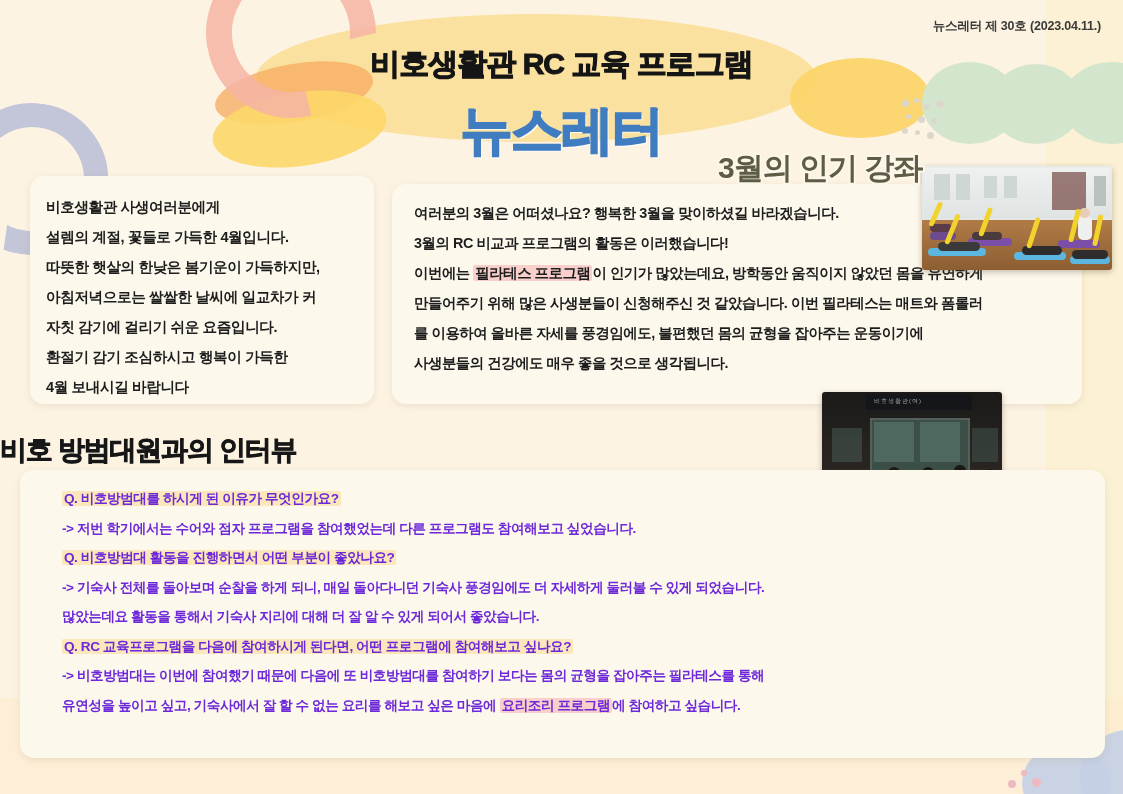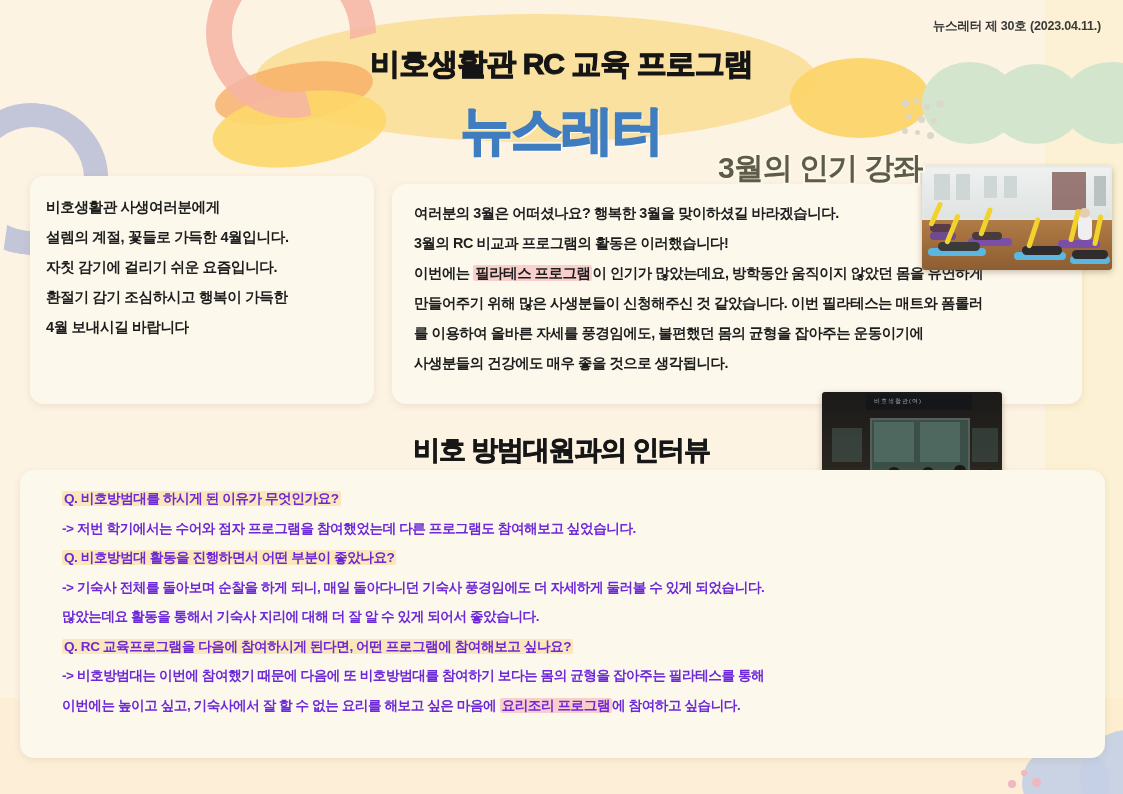--- a/index.html
+++ b/index.html
@@ -108,21 +108,21 @@
   .ltxt .hd{font-weight:800;}
 
   .mtxt{position:absolute;left:22px;top:14px;right:10px;
         font-size:14.4px;color:#1d1d1d;font-weight:700;line-height:30px;letter-spacing:-.45px;}
   .mtxt .bold{font-weight:800;}
   .hl-pink{background:#f8cfcb;padding:0 2px;border-radius:2px;}
   .hl-yellow{background:#fae7bb;padding:0 2px;border-radius:2px;}
 
   
   .interview-h{
-    position:absolute;left:0;right:0;top:432px;text-align:center;
+    position:absolute;left:0;right:0;top:432px;text-align:left;
     font-size:27px;font-weight:800;color:#171717;letter-spacing:-1.2px;
     -webkit-text-stroke:.8px #171717;
   }
 
   .qa{position:absolute;left:42px;top:14px;right:14px;
       font-size:13.6px;color:#6d28d9;font-weight:700;line-height:29.5px;letter-spacing:-.45px;}
   .qa .q{font-weight:800;}
   .qa p{margin:0;}
 
   
@@ -198,20 +198,22 @@
 
   <div class="issue">뉴스레터 제 30호 (2023.04.11.)</div>
   <div class="title-main">비호생활관 RC 교육 프로그램</div>
   <div class="title-sub">뉴스레터</div>
   <div class="title-course">3월의 인기 강좌</div>
 
   <div class="card card-left">
     <div class="ltxt">
       <div class="hd">비호생활관 사생여러분에게</div>
       <div>설렘의 계절, 꽃들로 가득한 4월입니다.</div>
+      <div>따뜻한 햇살의 한낮은 봄기운이 가득하지만,</div>
+      <div>아침저녁으로는 쌀쌀한 날씨에 일교차가 커</div>
       <div>자칫 감기에 걸리기 쉬운 요즘입니다.</div>
       <div>환절기 감기 조심하시고 행복이 가득한</div>
       <div>4월 보내시길 바랍니다</div>
     </div>
   </div>
 
   <div class="card card-mid">
     <div class="mtxt">
       <div>여러분의 3월은 어떠셨나요? 행복한 3월을 맞이하셨길 바라겠습니다.</div>
       <div class="bold">3월의 RC 비교과 프로그램의 활동은 이러했습니다!</div>
@@ -311,18 +313,18 @@
       <p class="q">
         <span class="hl-yellow">Q. 비호방범대 활동을 진행하면서 어떤 부분이 좋았나요?</span>
       </p>
       <p>-&gt; 기숙사 전체를 돌아보며 순찰을 하게 되니, 매일 돌아다니던 기숙사 풍경임에도 더 자세하게 둘러볼 수 있게 되었습니다.</p>
       <p>많았는데요 활동을 통해서 기숙사 지리에 대해 더 잘 알 수 있게 되어서 좋았습니다.</p>
 
       <p class="q">
         <span class="hl-yellow">Q. RC 교육프로그램을 다음에 참여하시게 된다면, 어떤 프로그램에 참여해보고 싶나요?</span>
       </p>
       <p>-&gt; 비호방범대는 이번에 참여했기 때문에 다음에 또 비호방범대를 참여하기 보다는 몸의 균형을 잡아주는 필라테스를 통해</p>
-      <p><span>이번에는 높이고 싶고, 기숙사에서 잘 할 수 없는 요리를 해보고 싶은 마음에 </span><span class="hl-pink">요리조리 프로그램</span><span>에 참여하고 싶습니다.</span></p>
+      <p><span>유연성을 높이고 싶고, 기숙사에서 잘 할 수 없는 요리를 해보고 싶은 마음에 </span><span class="hl-pink">요리조리 프로그램</span><span>에 참여하고 싶습니다.</span></p>
 
     </div>
   </div>
 
 </div>
 
 </body></html>

